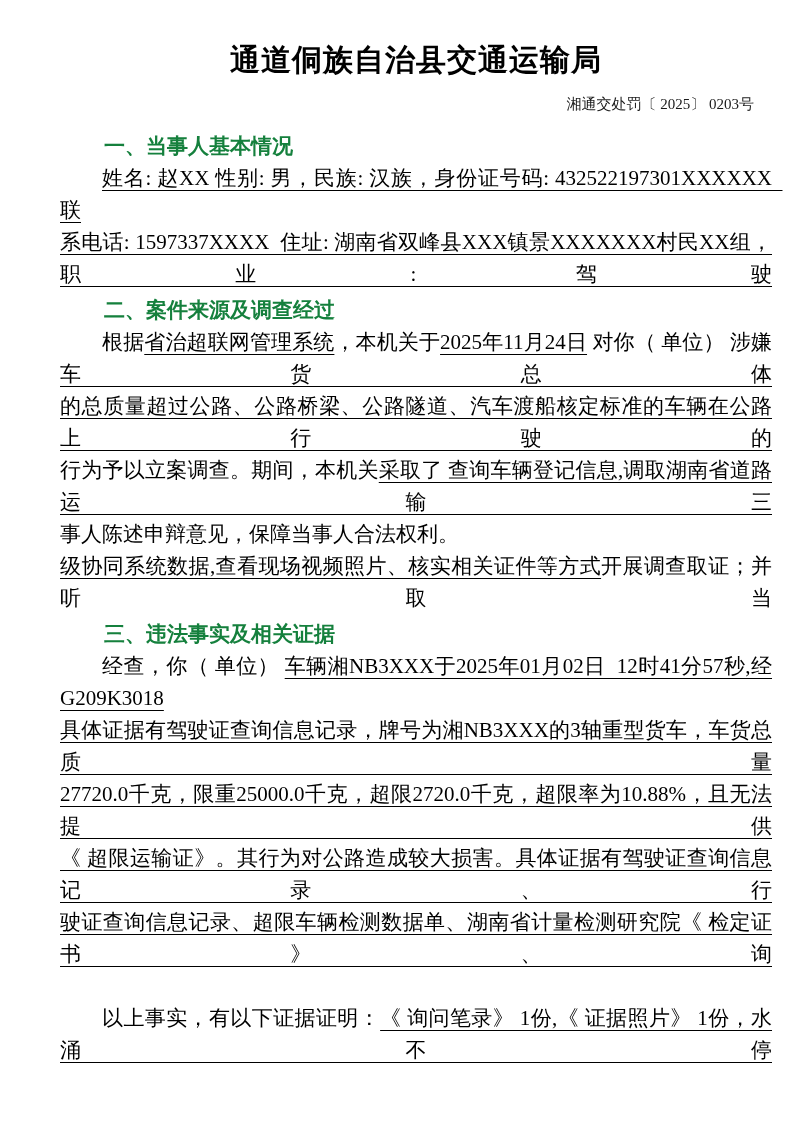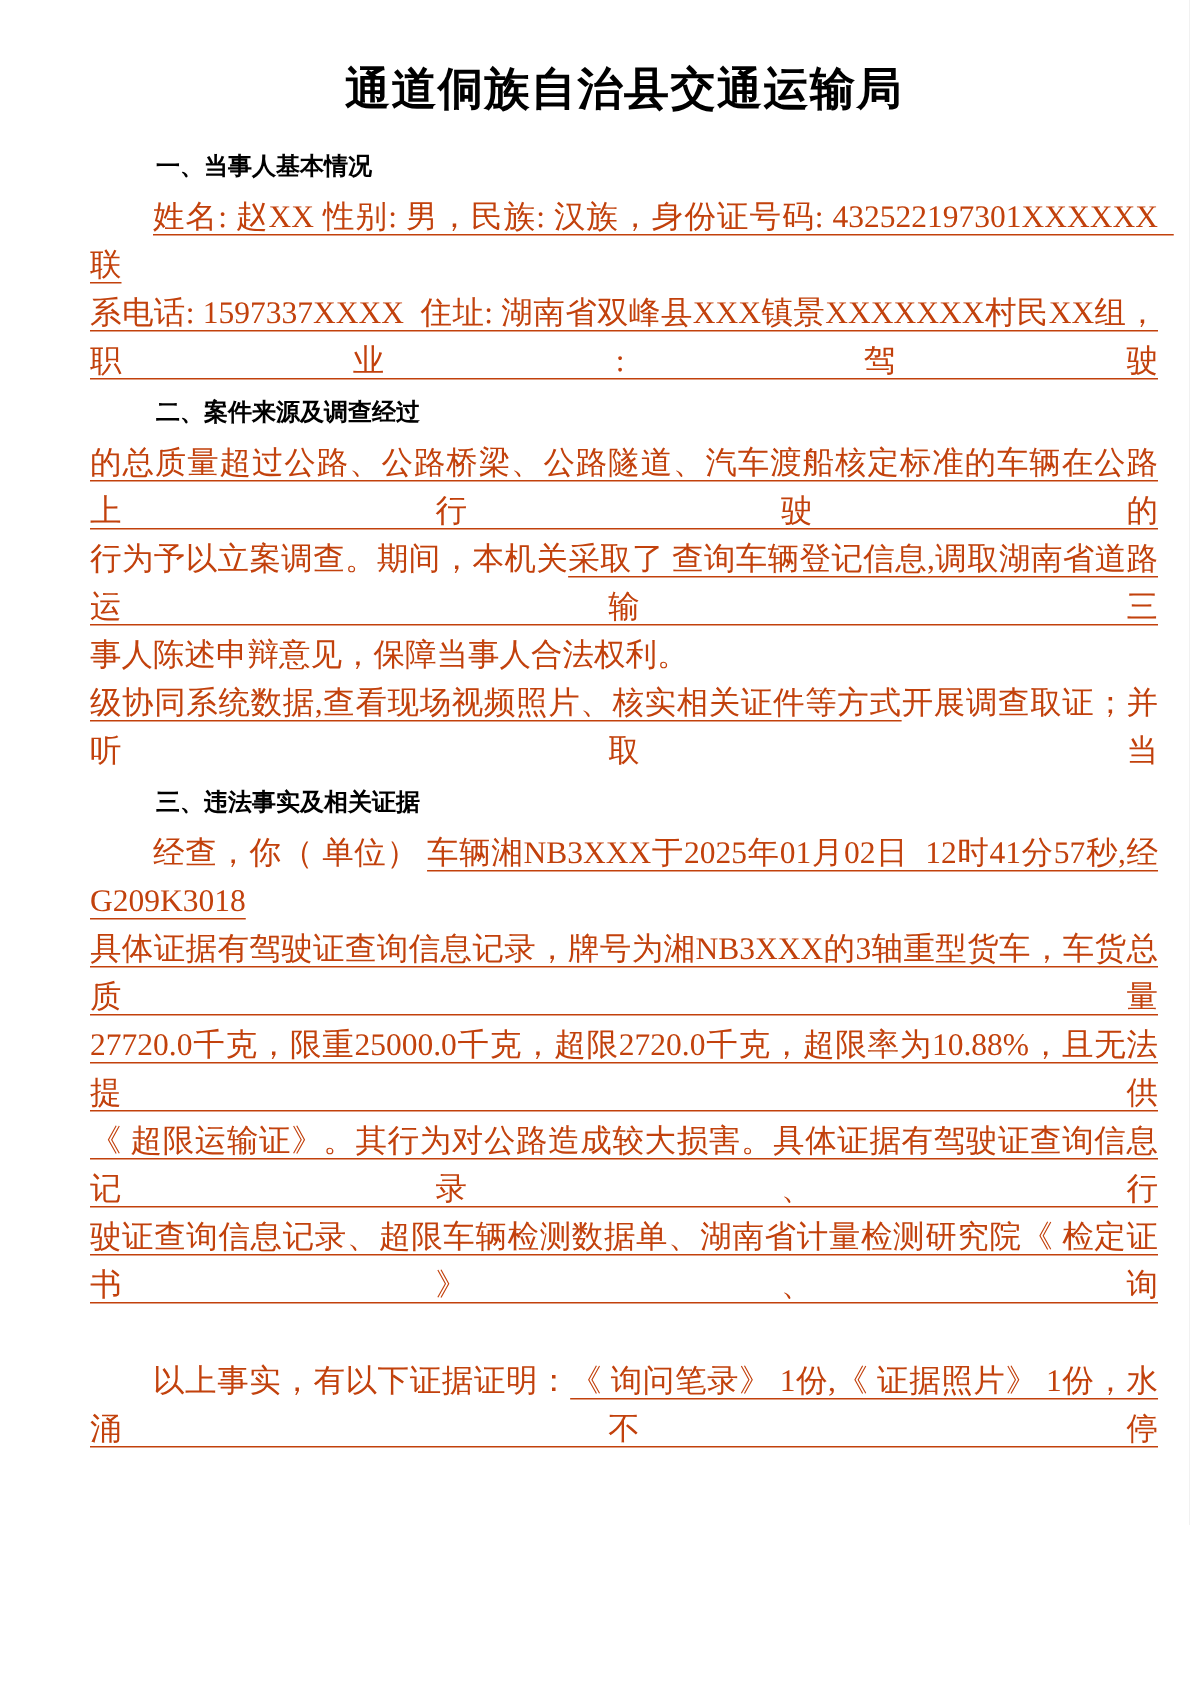--- a/index.html
+++ b/index.html
@@ -29,51 +29,53 @@
     padding-right: 18px;
     font-size: 15px;
     line-height: 24px;
     margin-top: 10px;
     color: #1a1a1a;
   }
   .body-area { margin-top: 14px; }
   .heading {
     font-family: "Liberation Sans", "DejaVu Sans", sans-serif;
     font-weight: bold;
-    font-size: 16px;
+    font-size: 21px;
     line-height: 32px;
     text-indent: 44px;
     margin-top: 4px;
-    color: #000000;
+    color: #15803d;
   }
   .line {
     font-size: 21px;
     line-height: 32px;
-    color: #c2410c;
+    color: #000000;
     white-space: pre-wrap;
   }
   .line.indent { text-indent: 42px; }
   .line.justify { text-align: justify; text-align-last: justify; }
   .spacer { height: 32px; }
   .u {
     text-decoration: underline;
     text-decoration-thickness: 1px;
     text-underline-offset: 5px;
   }
 </style>
 </head>
 <body>
 
 <div class="page">
   <div class="title">通道侗族自治县交通运输局</div>
+  <div class="doc-number">湘通交处罚〔 2025〕 0203号</div>
   <div class="body-area">
       <div class="heading">一、当事人基本情况</div>
       <div class="line indent justify"><span class="u">姓名: 赵XX 性别: 男，民族: 汉族，身份证号码: 432522197301XXXXXX  联</span></div>
       <div class="line justify"><span class="u">系电话: 1597337XXXX  住址: 湖南省双峰县XXX镇景XXXXXXX村民XX组，职业: 驾驶</span></div>
       <div class="heading">二、案件来源及调查经过</div>
+      <div class="line indent justify"><span class="plain">根据</span><span class="u">省治超联网管理系统</span><span class="plain">，本机关于</span><span class="u">2025年11月24日</span><span class="plain"> 对你（ 单位） 涉嫌</span><span class="u">车货总体</span></div>
       <div class="line justify"><span class="u">的总质量超过公路、公路桥梁、公路隧道、汽车渡船核定标准的车辆在公路上行驶的</span></div>
       <div class="line justify"><span class="plain">行为予以立案调查。期间，本机关</span><span class="u">采取了 查询车辆登记信息,调取湖南省道路运输三</span></div>
       <div class="line"><span class="plain">事人陈述申辩意见，保障当事人合法权利。</span></div>
       <div class="line justify"><span class="u">级协同系统数据,查看现场视频照片、核实相关证件等方式</span><span class="plain">开展调查取证；并听取当</span></div>
       <div class="heading">三、违法事实及相关证据</div>
       <div class="line indent justify"><span class="plain">经查，你（ 单位） </span><span class="u">车辆湘NB3XXX于2025年01月02日  12时41分57秒,经G209K3018</span></div>
       <div class="line justify"><span class="u">具体证据有驾驶证查询信息记录，牌号为湘NB3XXX的3轴重型货车，车货总质量</span></div>
       <div class="line justify"><span class="u">27720.0千克，限重25000.0千克，超限2720.0千克，超限率为10.88%，且无法提供</span></div>
       <div class="line justify"><span class="u">《 超限运输证》。其行为对公路造成较大损害。具体证据有驾驶证查询信息记录、行</span></div>
       <div class="line justify"><span class="u">驶证查询信息记录、超限车辆检测数据单、湖南省计量检测研究院《 检定证书》、询</span></div>

